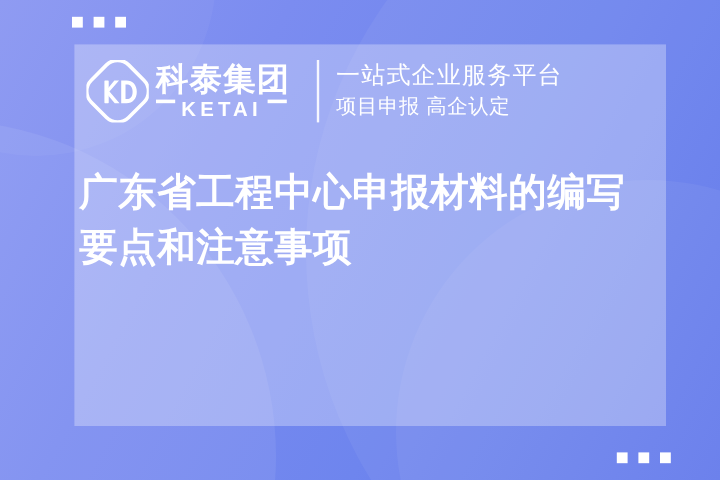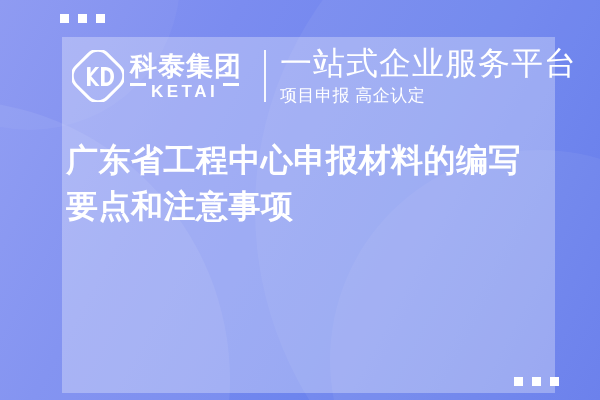--- a/index.html
+++ b/index.html
@@ -74,21 +74,21 @@
     left: 514px;
     top: 377px;
   }
 
   
   .panel {
     position: absolute;
     left: 62px;
     top: 37px;
     width: 493px;
-    height: 356px;
+    height: 318px;
     background: rgba(255,255,255,0.30);
   }
 
   
   .header {
     position: absolute;
     left: 0;
     top: 0;
     width: 100%;
     height: 78px;
@@ -153,21 +153,21 @@
     flex: 0 0 2px;
   }
 
   .tagline {
     display: flex;
     flex-direction: column;
     justify-content: center;
   }
   .tagline-main {
     color: #ffffff;
-    font-size: 32px;
+    font-size: 20px;
     line-height: 1.18;
     letter-spacing: 1px;
     white-space: nowrap;
   }
   .tagline-sub {
     color: #ffffff;
     font-size: 17px;
     line-height: 1.3;
     letter-spacing: 0.5px;
     margin-top: 2px;

